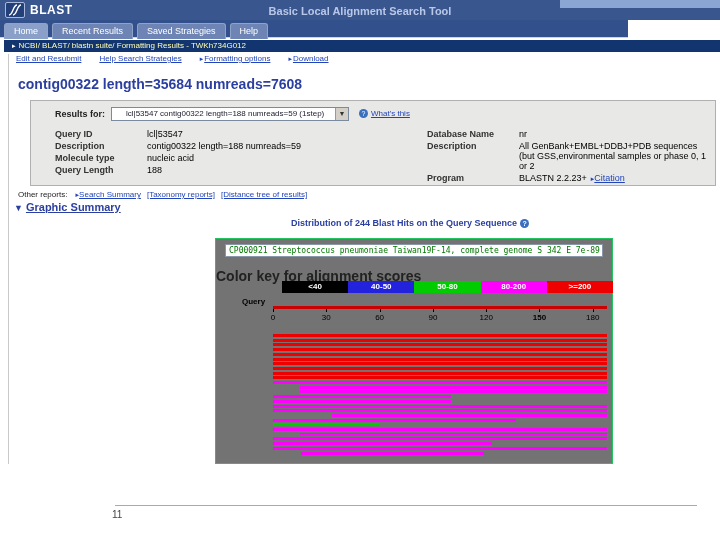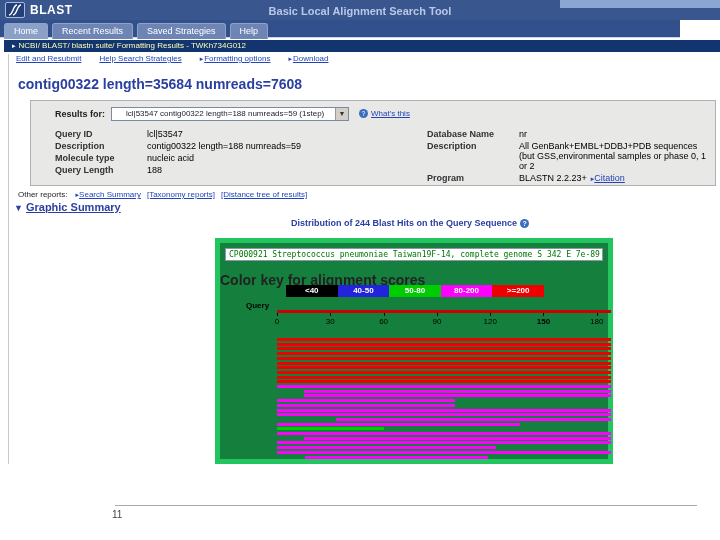--- a/index.html
+++ b/index.html
@@ -8,21 +8,21 @@
 
   .slide{position:absolute;inset:0;background:#fff;}
 
   
   .topbar{position:absolute;left:0;top:0;width:720px;height:20px;background:#39568e;}
   .corner-strip{position:absolute;right:0;top:0;width:160px;height:8px;background:#8ba6d3;}
   .ncbi-logo{position:absolute;left:5px;top:2px;width:20px;height:16px;background:#24407a;border:1px solid #a9b9d9;border-radius:2px;display:flex;align-items:center;justify-content:center;}
   .brand{position:absolute;left:30px;top:3px;color:#fff;font-weight:bold;font-size:12px;letter-spacing:.5px;}
   .subtitle{position:absolute;left:0;right:0;top:5px;text-align:center;color:#b9c8e8;font-size:11px;font-weight:bold;}
 
-  .tabbar{position:absolute;left:0;top:20px;width:680px;height:18px;background:#31508c;border-bottom:1px solid #c8d2e8;}
+  .tabbar{position:absolute;left:0;top:20px;width:628px;height:18px;background:#31508c;border-bottom:1px solid #c8d2e8;}
   .tab{display:inline-block;margin:3px 0 0 4px;padding:2px 9px 3px 9px;background:#6d84b4;color:#fff;font-size:9px;border-radius:3px 3px 0 0;border:1px solid #8fa3c8;border-bottom:none;}
   .tab.active{background:#8aa0c8;}
 
   .breadcrumb-bar{position:absolute;left:4px;top:40px;width:716px;height:12px;background:#12356f;color:#ffffb8;font-size:8px;line-height:12px;padding-left:8px;}
   .breadcrumb-bar .bc-arrow{color:#fff;margin-right:3px;font-size:7px;}
 
   .left-rule{position:absolute;left:8px;top:54px;width:1px;height:410px;background:#c9c9c9;}
 
   .toolbar{position:absolute;left:16px;top:54px;height:12px;font-size:8px;}
   .tblink{color:#2244bb;margin-right:18px;cursor:pointer;}
@@ -58,24 +58,24 @@
   .or-link .arrow{font-size:7px;text-decoration:none;}
 
   .gs-header{position:absolute;left:14px;top:201px;font-size:11px;font-weight:bold;color:#2b3fa0;}
   .gs-header .tri{color:#2b3fa0;font-size:9px;margin-right:3px;}
   .gs-header .gs-title{text-decoration:underline;}
 
   .dist-title{position:absolute;left:205px;top:218px;width:410px;text-align:center;font-size:9px;font-weight:bold;color:#2b3fa0;}
   .dist-title .info-icon{display:inline-block;width:9px;height:9px;border-radius:50%;background:#3a6ebf;color:#fff;font-size:7px;line-height:9px;text-align:center;margin-left:3px;}
 
   
-  .graphic{position:absolute;left:215px;top:238px;width:398px;height:226px;background:#15803d;border:5px solid #22c55e;}
+  .graphic{position:absolute;left:215px;top:238px;width:398px;height:226px;background:#737373;border:1px solid #22c55e;}
   .hit-readout{position:absolute;left:50%;transform:translateX(-50%);top:5px;width:378px;height:13px;background:#fff;border:1px solid #8a97a8;font-family:"DejaVu Sans Mono",monospace;font-size:8px;color:#007700;line-height:11px;padding:0 3px;white-space:nowrap;overflow:hidden;}
   .key-title{position:absolute;left:0;right:16px;top:29px;font-size:14px;font-weight:bold;color:#222;}
-  .key-bar{position:absolute;left:66px;top:42px;width:258px;height:12px;display:flex;}
+  .key-bar{position:absolute;left:66px;top:42px;width:331px;height:12px;display:flex;}
   .key-seg{flex:1;font-size:8px;font-weight:bold;text-align:center;line-height:12px;}
   .query-label{position:absolute;left:26px;top:58px;font-size:8px;font-weight:bold;color:#000;}
   .ruler{position:absolute;left:57px;top:67px;width:334px;height:3px;background:#cc0000;}
   .tick{position:absolute;width:1px;height:3px;background:#000;top:70px;}
   .tick-label{position:absolute;top:74px;width:20px;margin-left:-10px;text-align:center;font-size:8px;color:#000;}
   .hitbar{position:absolute;height:3px;}
 
   
   .footer-line{position:absolute;left:115px;top:505px;width:582px;height:1px;background:#aaa;}
   .page-number{position:absolute;left:112px;top:509px;font-size:10px;color:#444;}

